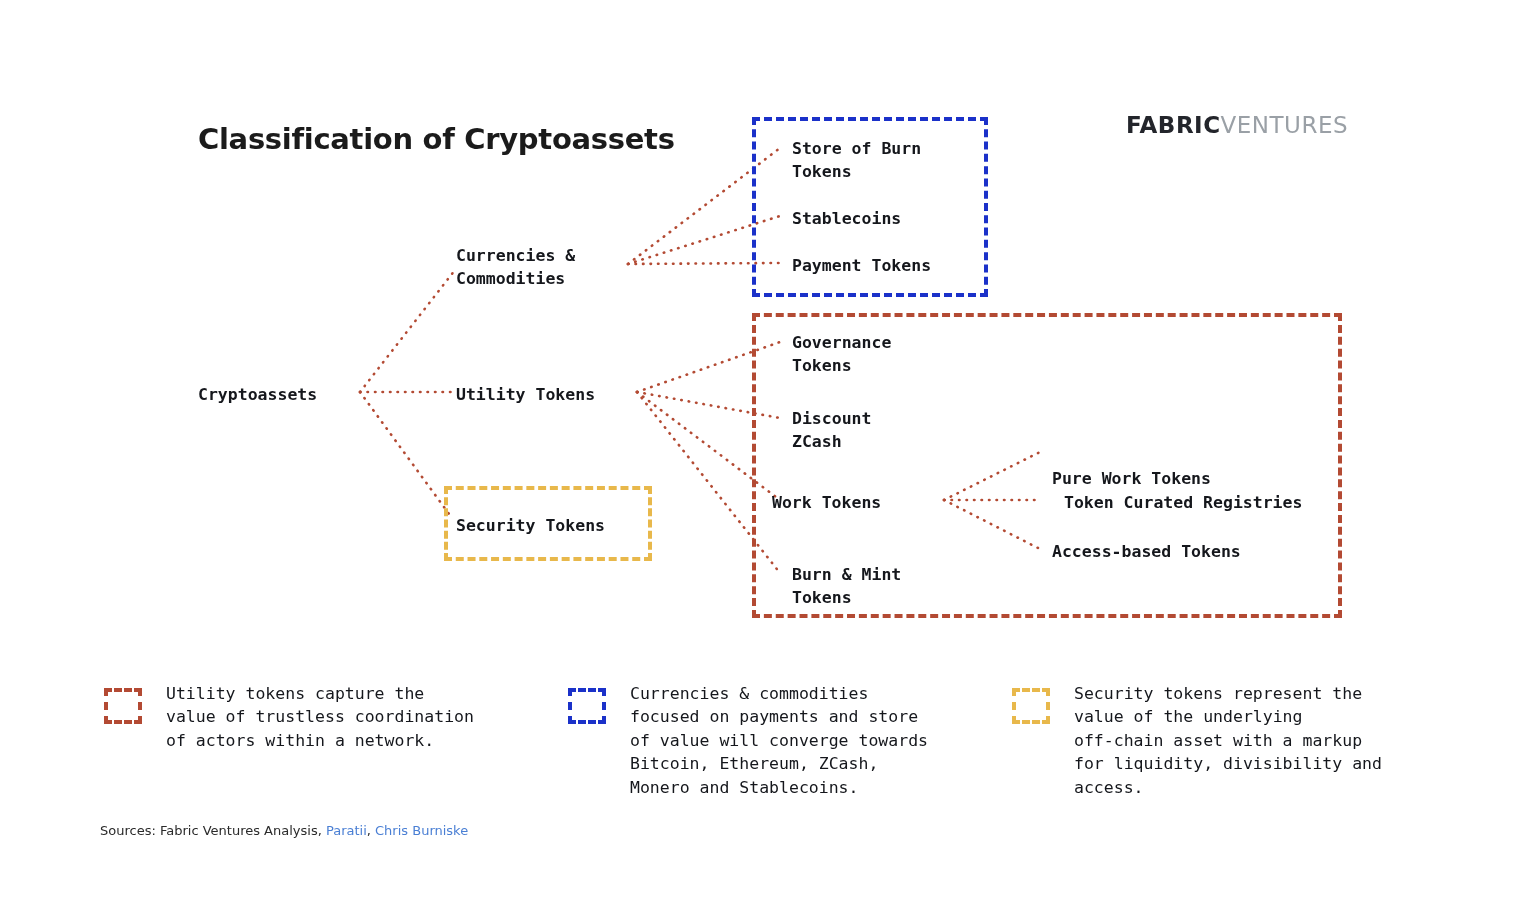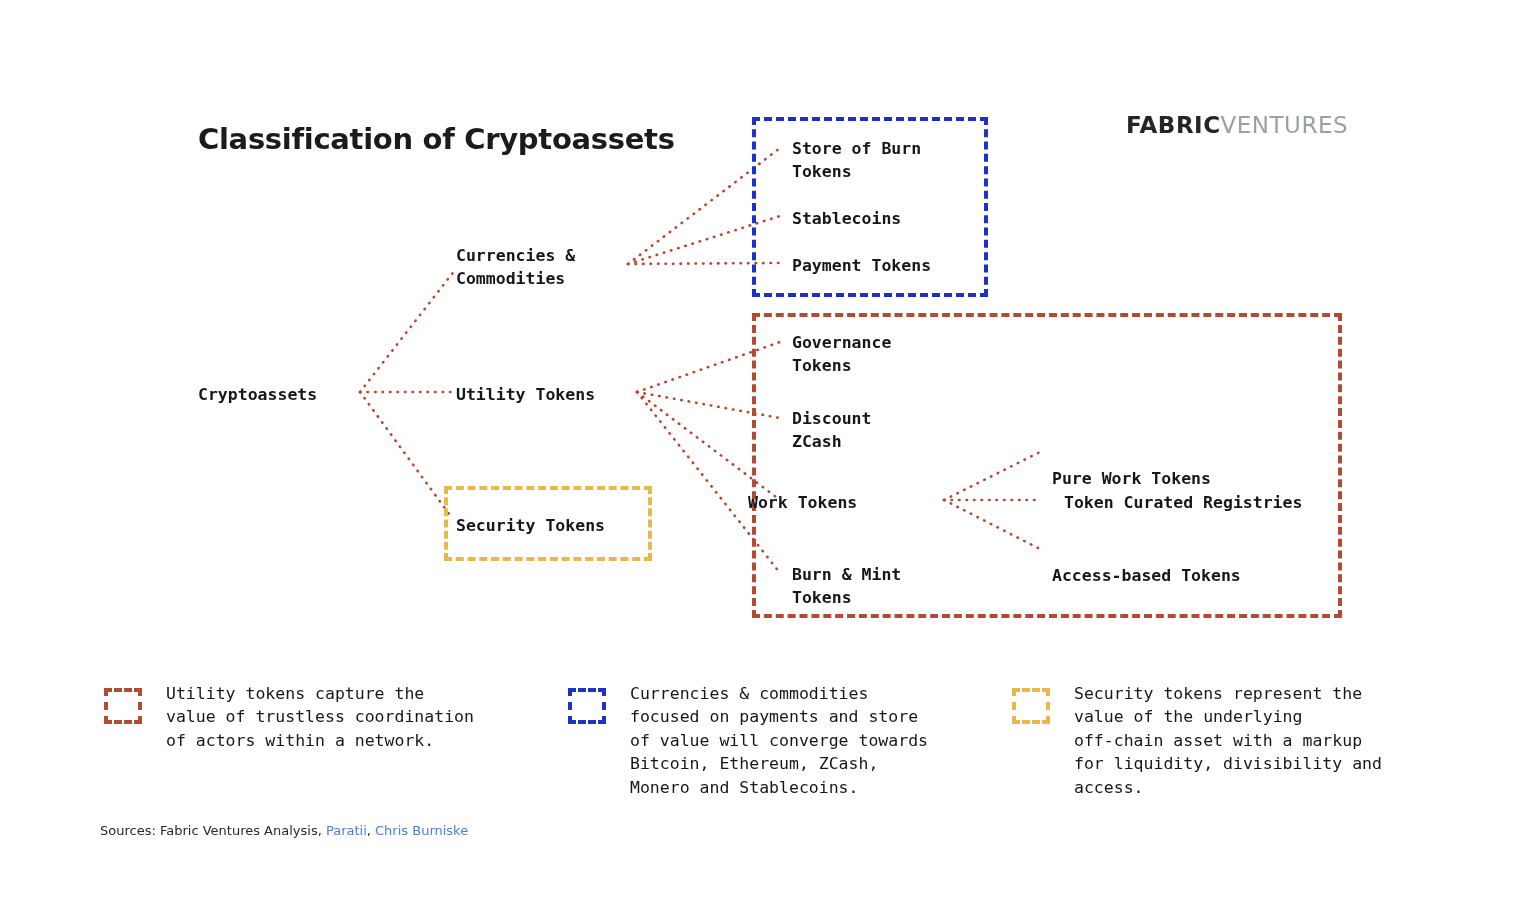--- a/index.html
+++ b/index.html
@@ -160,27 +160,27 @@
 
 <div class="abs node" style="left:792px; top:137px;">Store of Burn
 Tokens</div>
 <div class="abs node" style="left:792px; top:207px;">Stablecoins</div>
 <div class="abs node" style="left:792px; top:254px;">Payment Tokens</div>
 
 <div class="abs node" style="left:792px; top:331px;">Governance
 Tokens</div>
 <div class="abs node" style="left:792px; top:407px;">Discount
 ZCash</div>
-<div class="abs node" style="left:748px; top:491px;text-align:center;">Work Tokens</div>
+<div class="abs node" style="left:772px; top:491px;text-align:center;">Work Tokens</div>
 <div class="abs node" style="left:792px; top:563px;">Burn &amp; Mint
 Tokens</div>
 
 <div class="abs node" style="left:1052px; top:442px;margin-top:25px;">Pure Work Tokens</div>
 <div class="abs node" style="left:1052px; top:491px;margin-left:12px;">Token Curated Registries</div>
-<div class="abs node" style="left:1052px; top:540px;margin-top:24px;">Access-based Tokens</div>
+<div class="abs node" style="left:1052px; top:540px;">Access-based Tokens</div>
 
 <div class="legend-item" id="legend-utility">
   <div class="legend-swatch"></div>
   <div class="legend-text">Utility tokens capture the
 value of trustless coordination
 of actors within a network.</div>
 </div>
 
 <div class="legend-item" id="legend-currencies">
   <div class="legend-swatch"></div>

